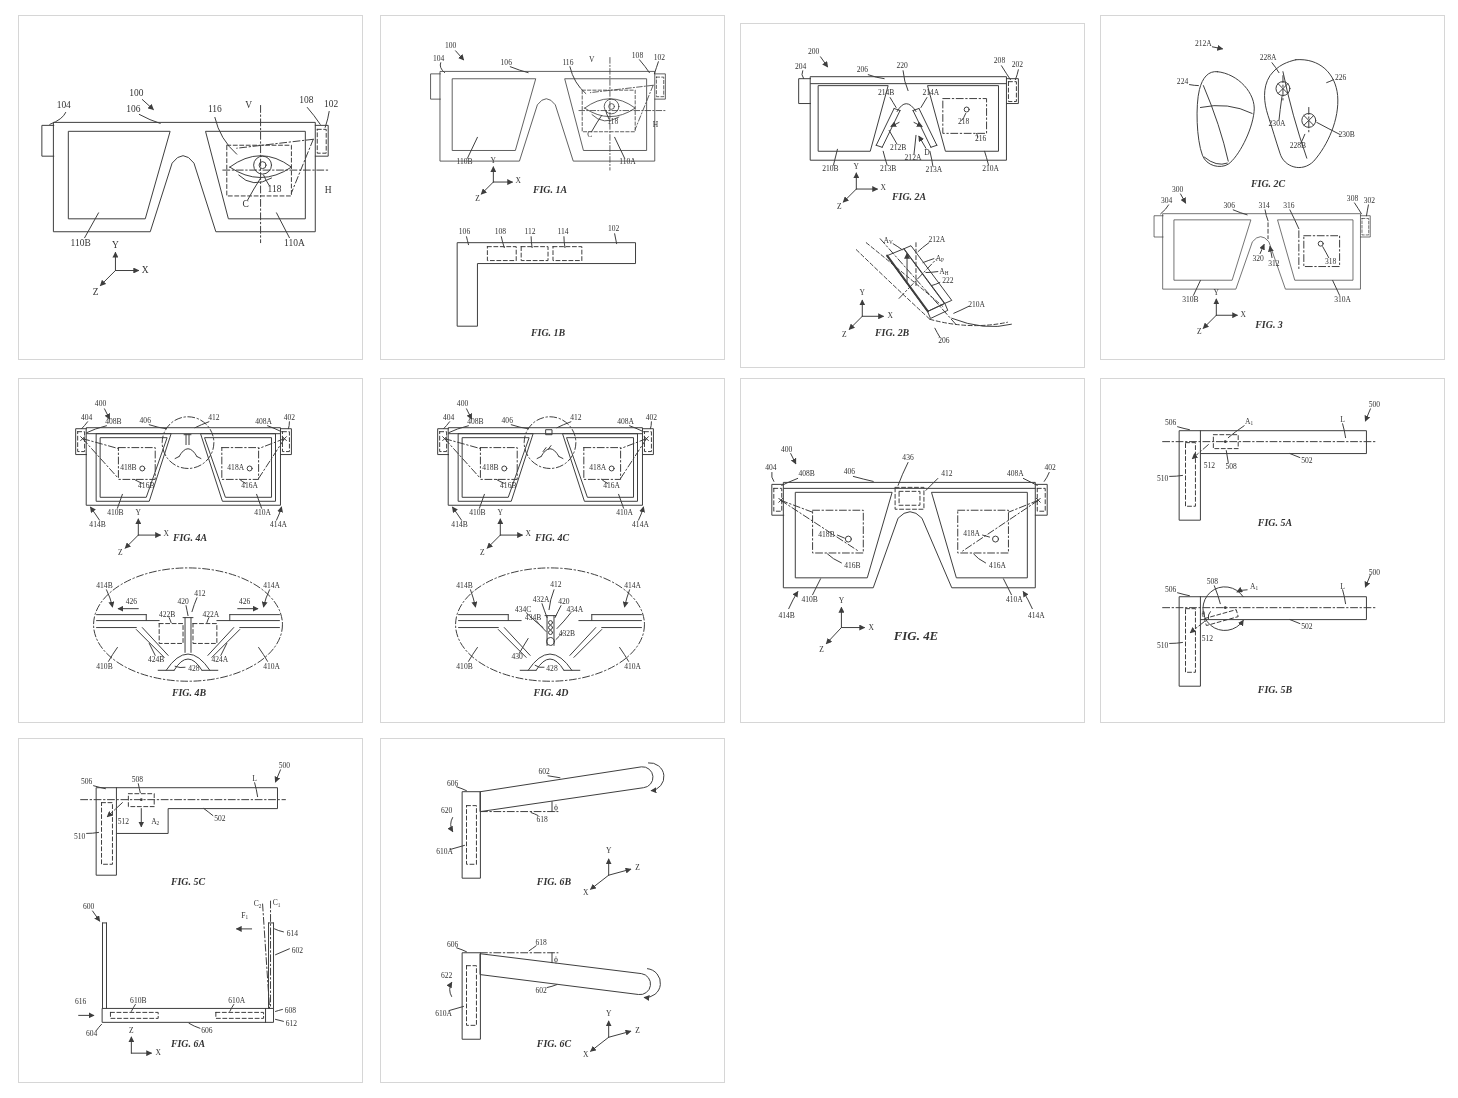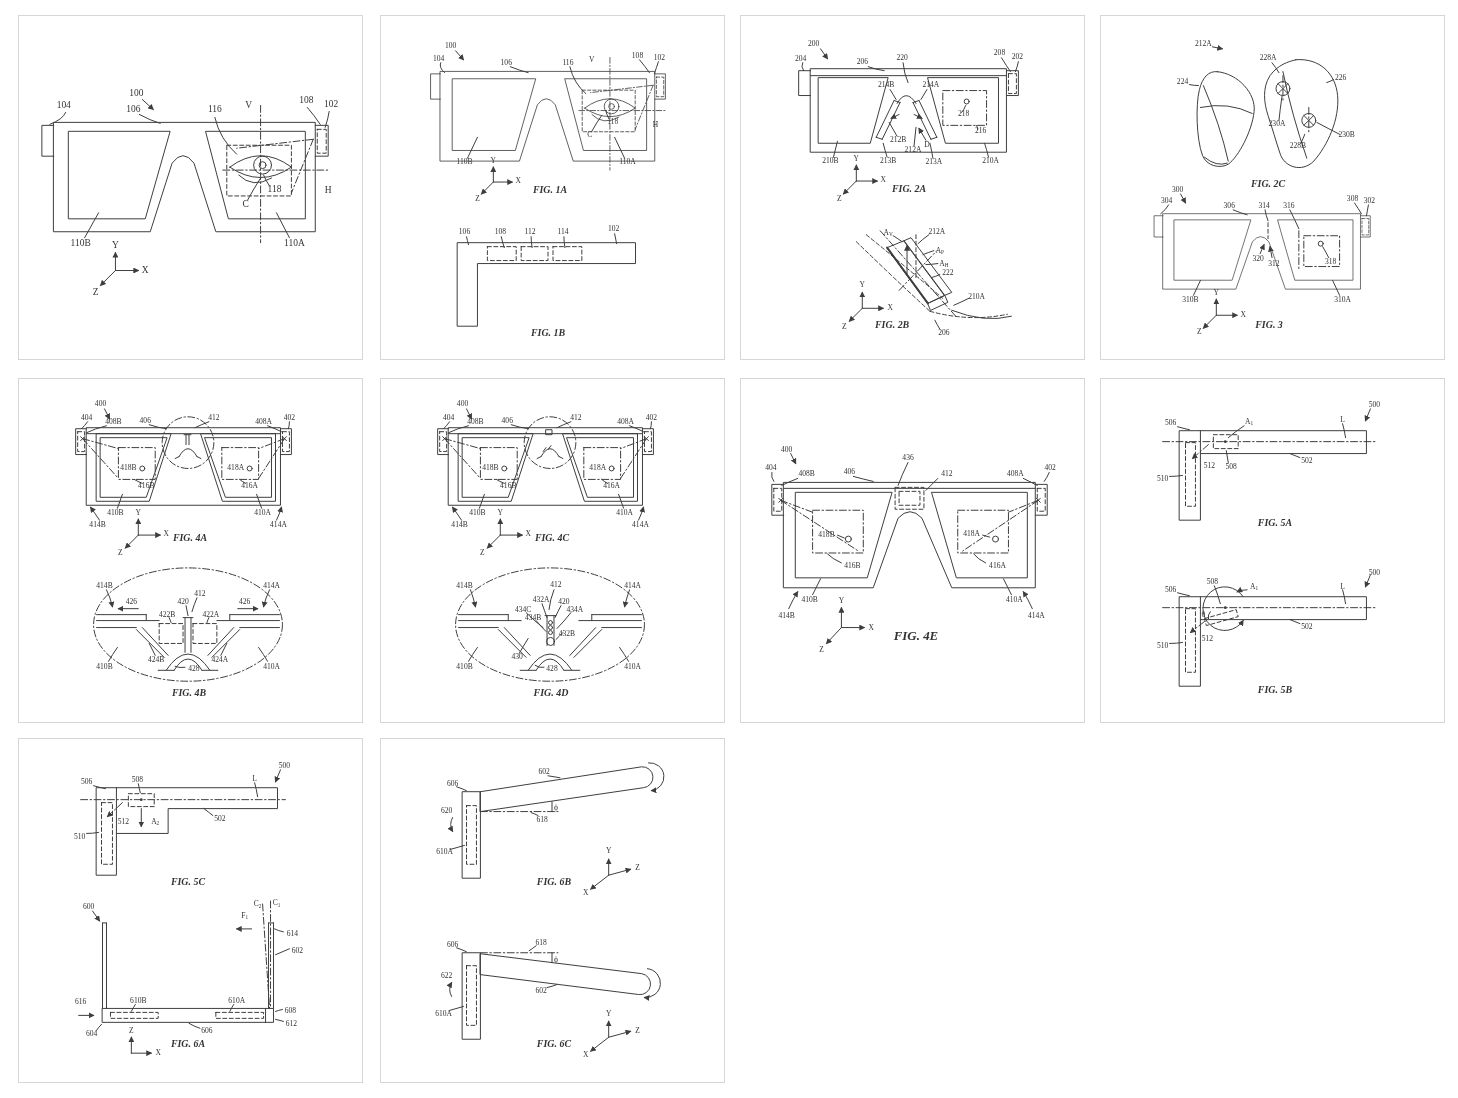--- a/index.html
+++ b/index.html
@@ -162,21 +162,21 @@
   </g>
   <text x="84" y="219">106</text>
   <text x="120" y="219">108</text>
   <text x="150" y="219">112</text>
   <text x="183" y="219">114</text>
   <text x="234" y="216">102</text>
   <text class="cap" x="168" y="322">FIG. 1B</text>
 </svg>
 </div>
 
-<div class="panel" style="left:740px;top:15px">
+<div class="panel" style="left:740px;top:23px">
 <svg viewBox="0 0 345 345">
   <g>
     <rect x="70" y="53" width="197" height="84"></rect>
     <path d="M70,60 H267"></path>
     <path d="M70,55 H58 V80 H70"></path>
           <path d="M267,55 H279 V80 H267"></path>
     <rect class="dash" x="269" y="58" width="8" height="20"></rect>
     <path d="M78,62 H148 L130,128 H78 Z"></path>
           <path d="M188,62 H259 V128 H206 Z"></path>
     <path d="M157,88 Q166,72 176,88"></path>

